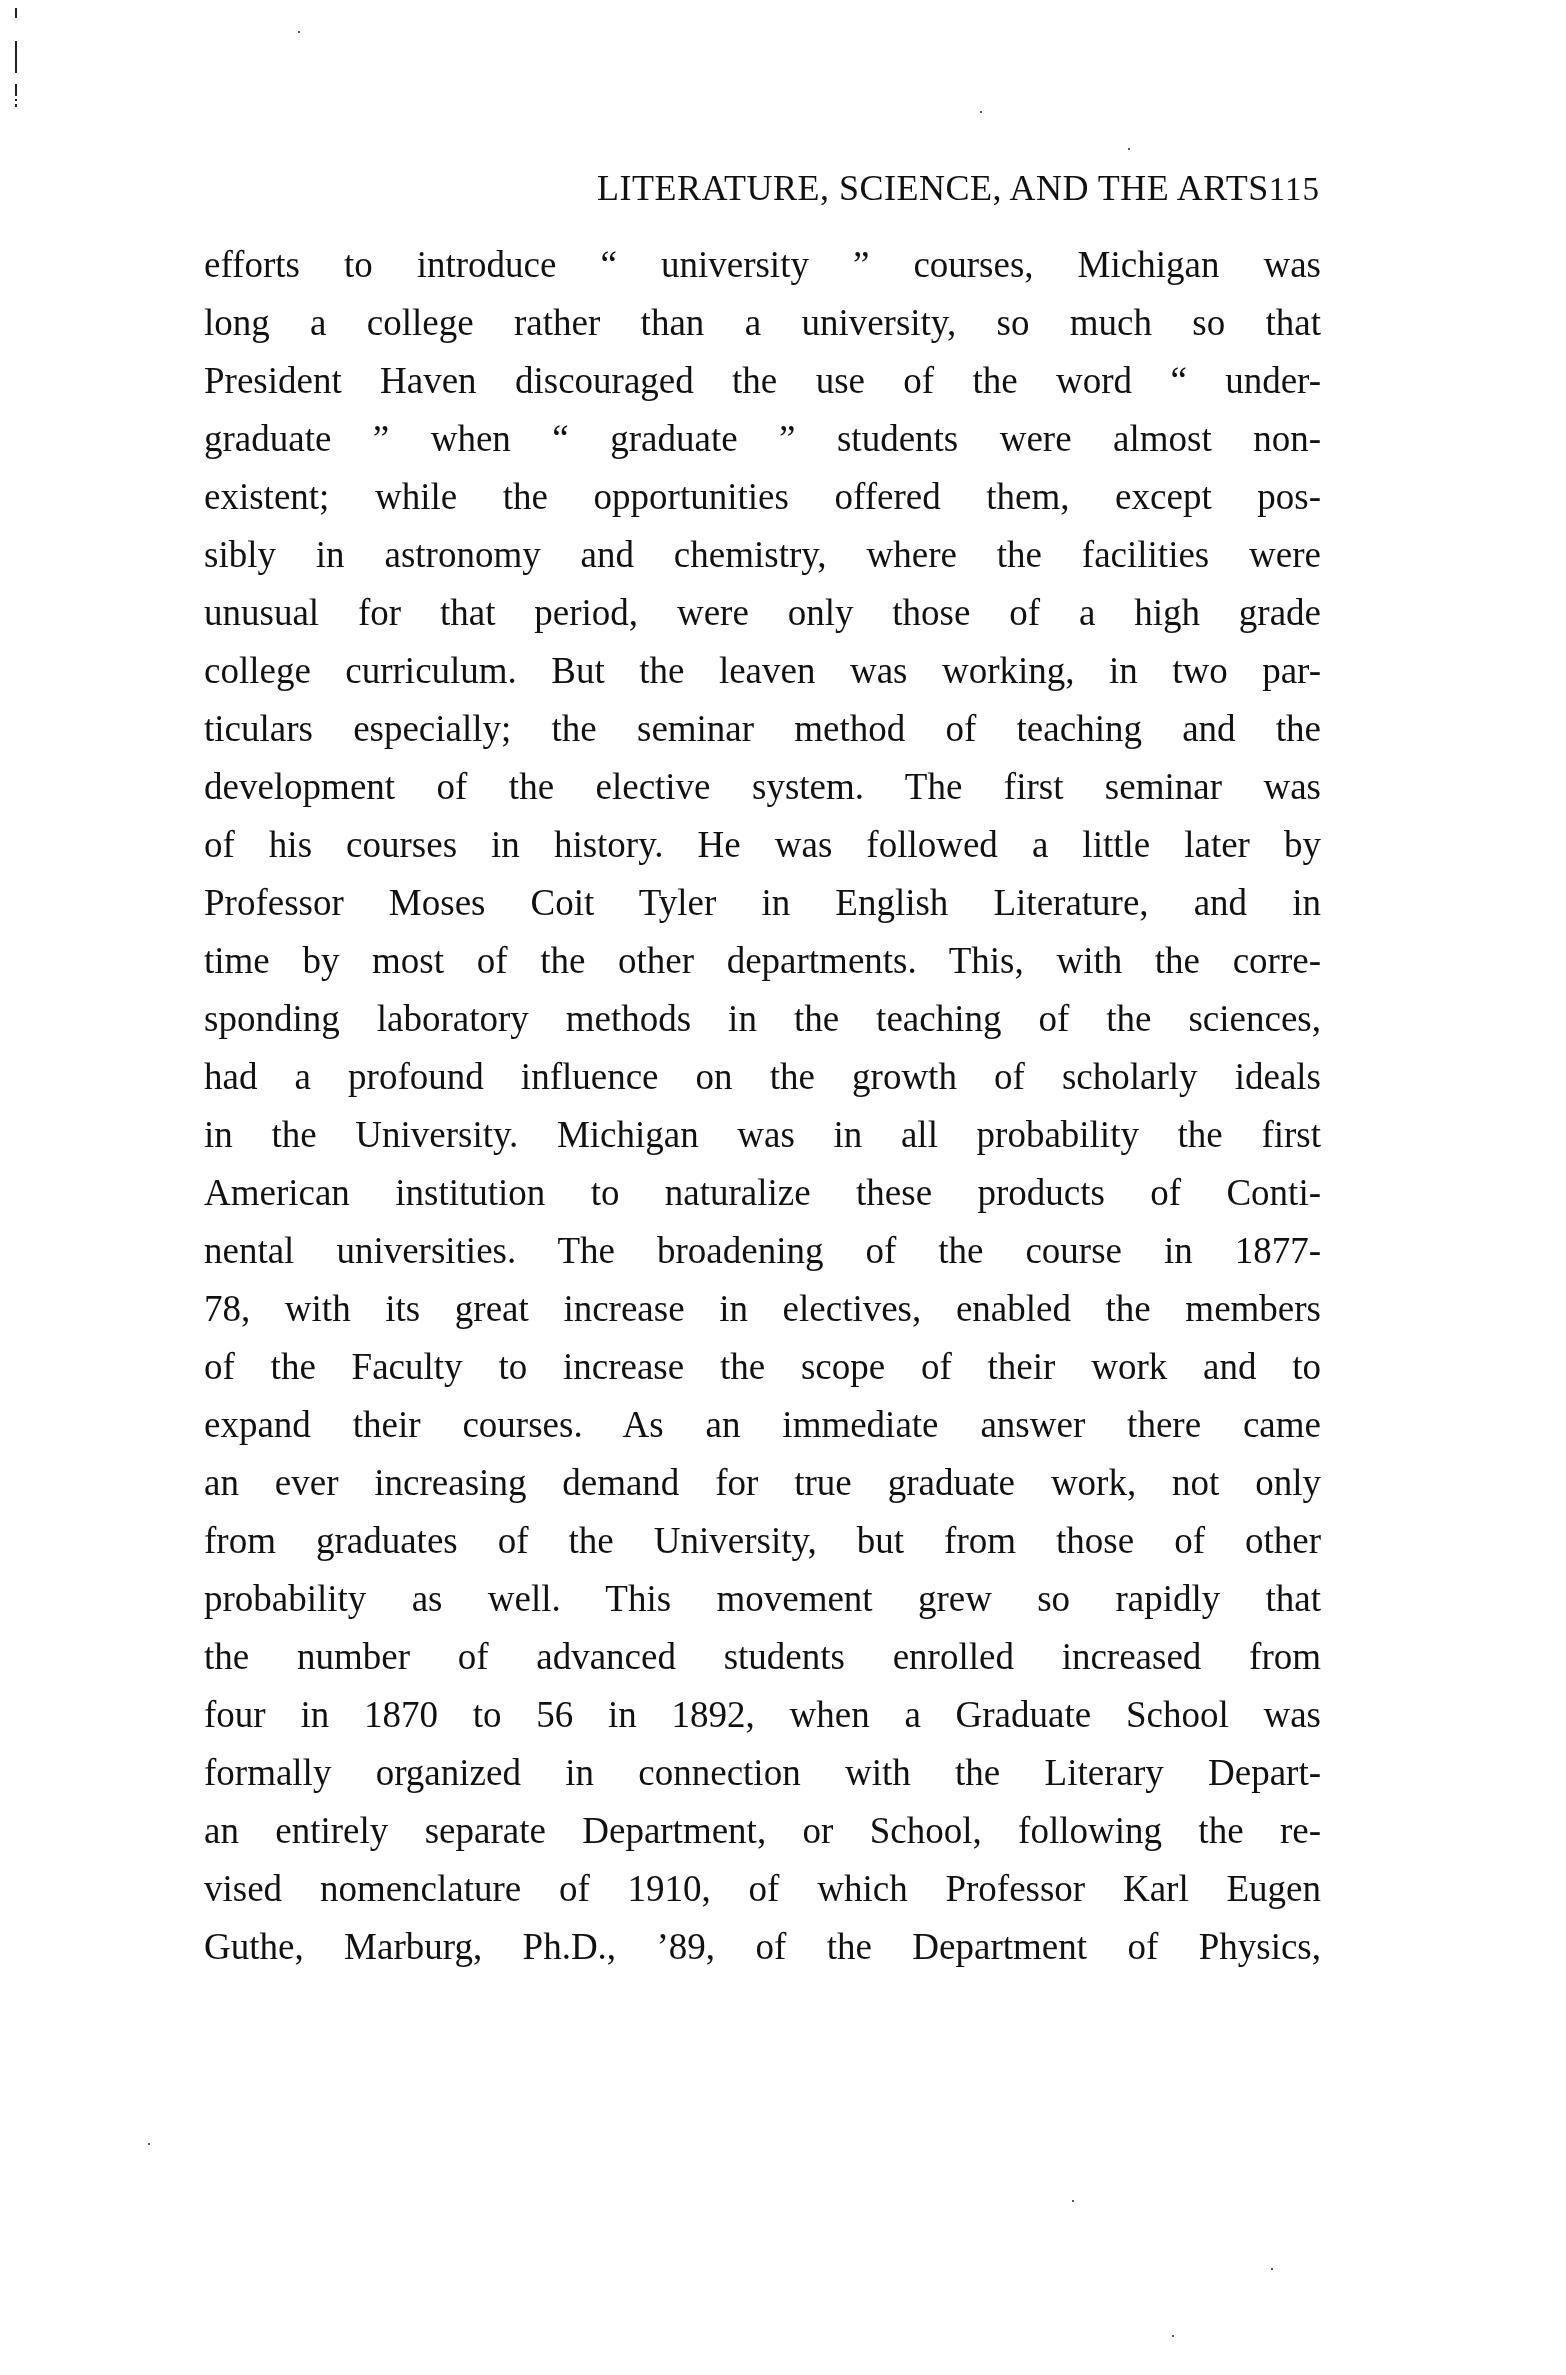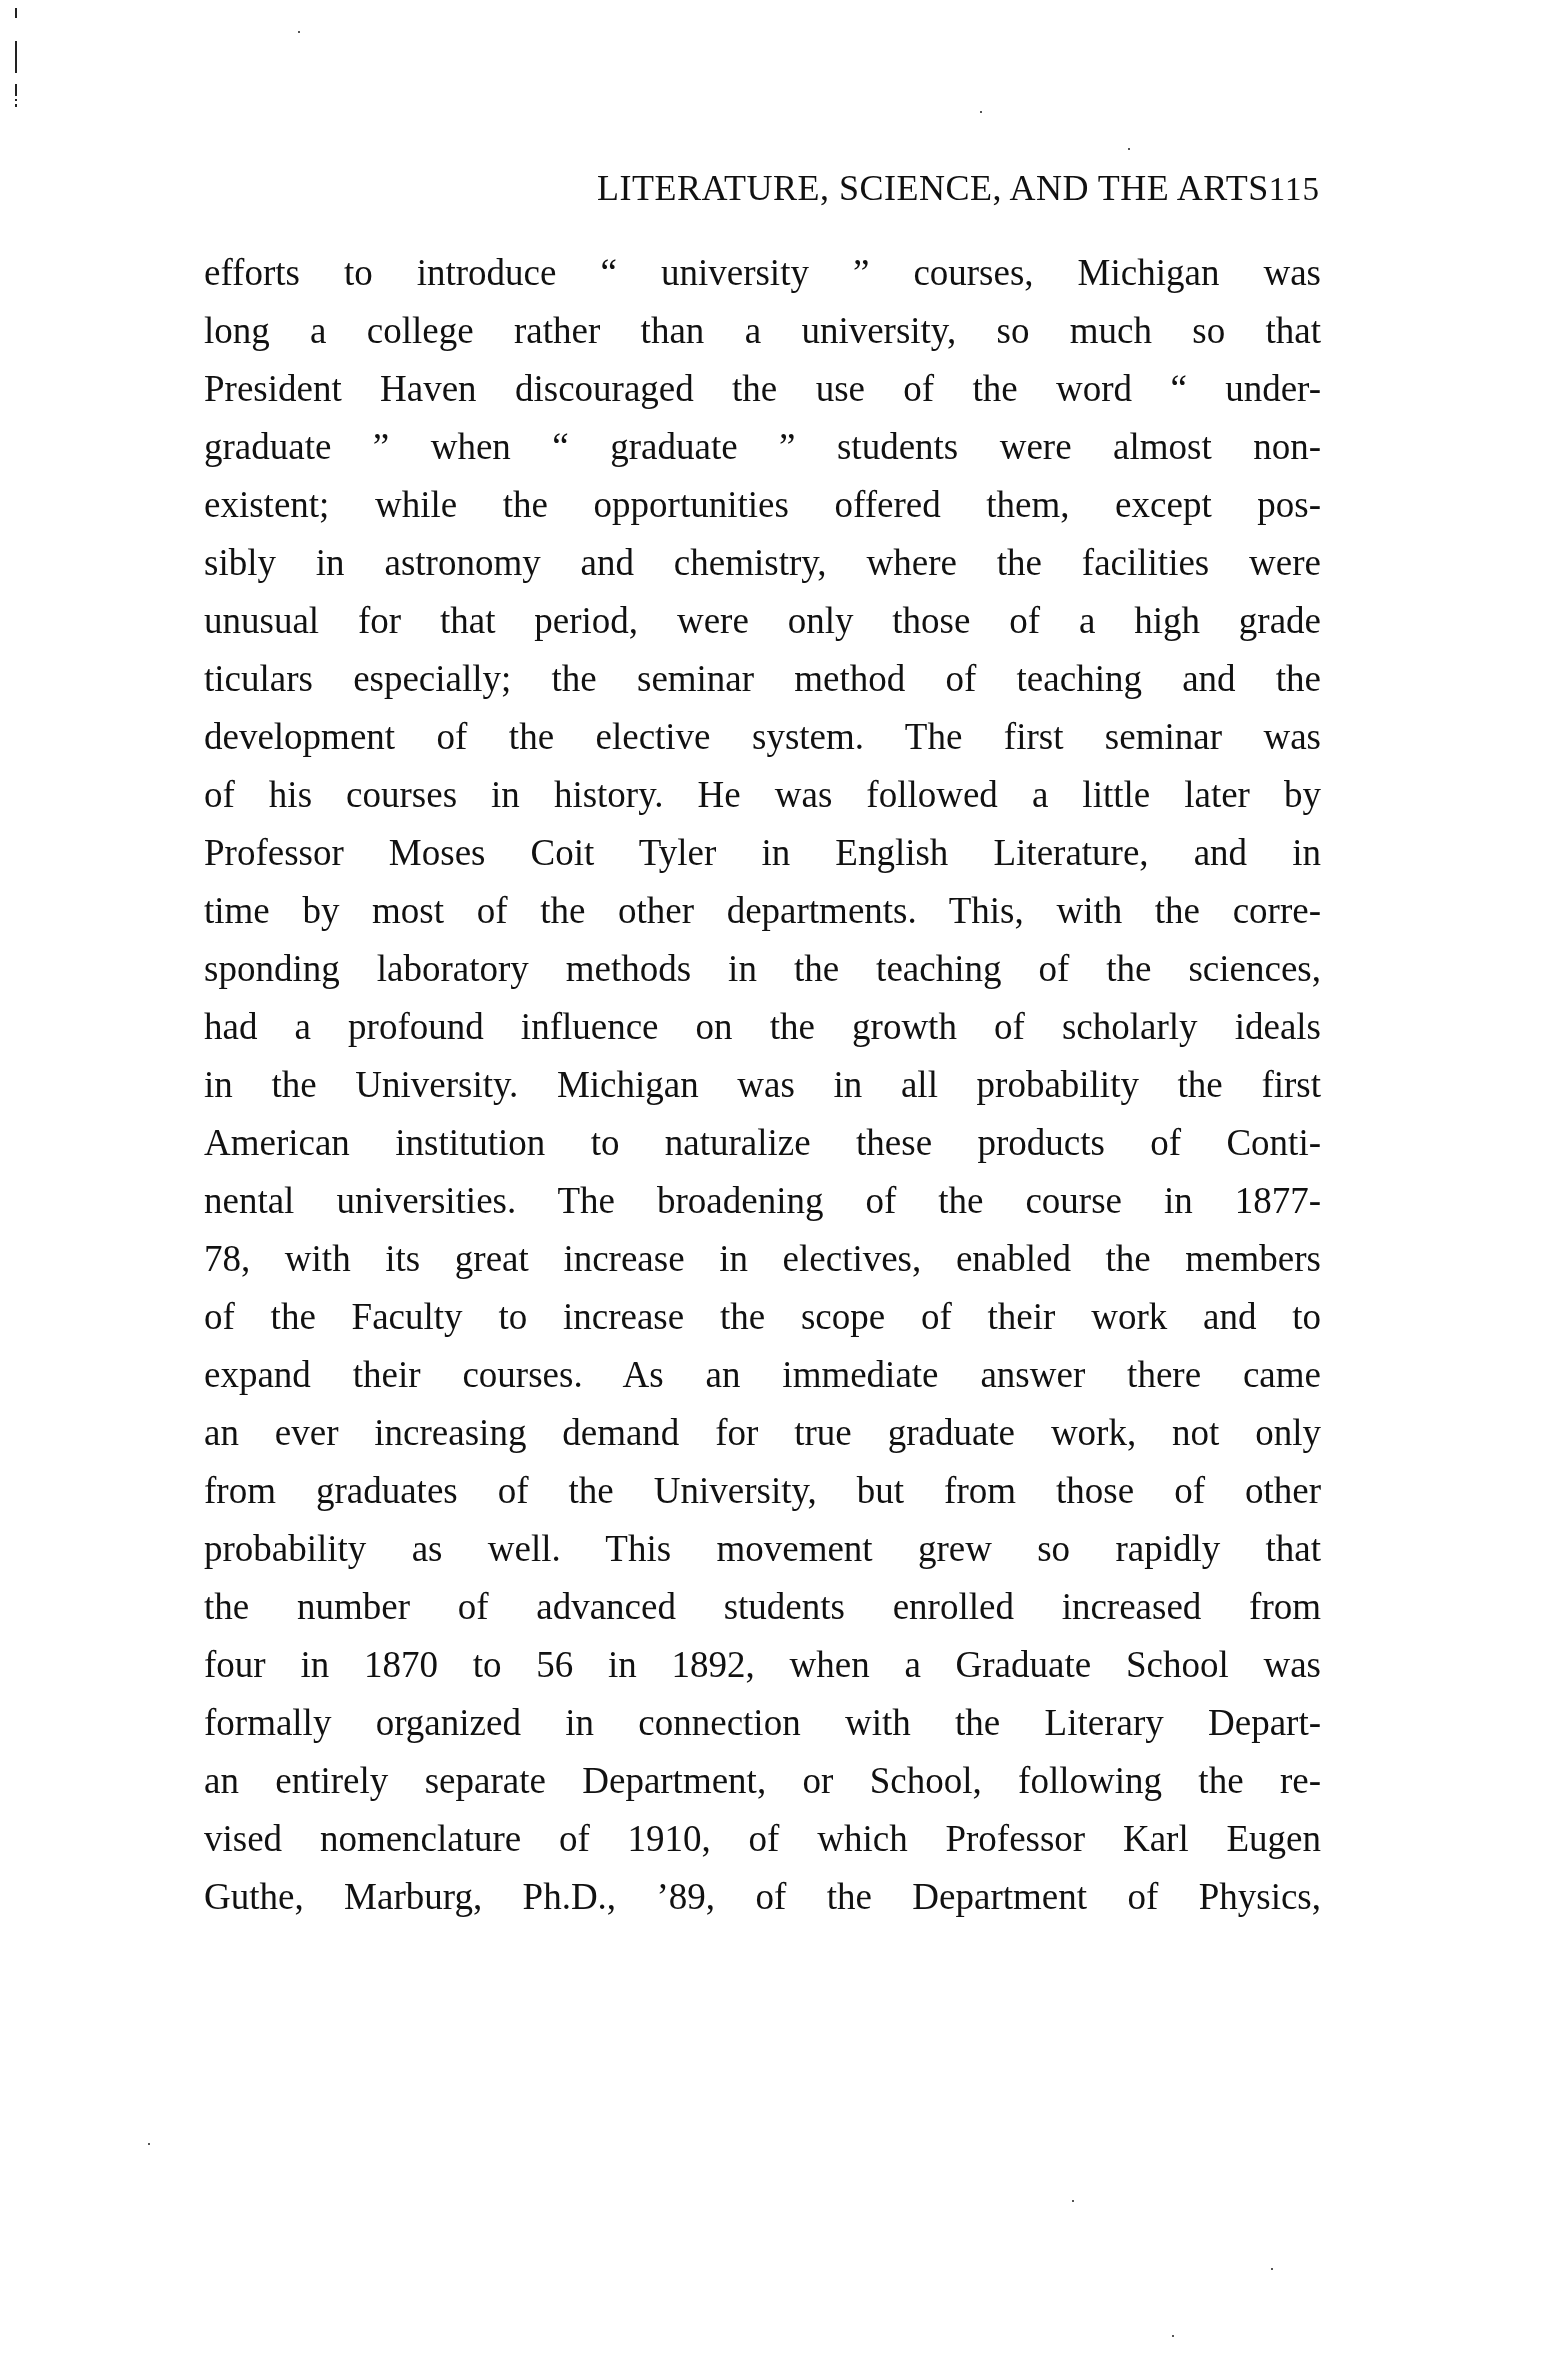--- a/index.html
+++ b/index.html
@@ -4,21 +4,21 @@
 <style>
   html, body { margin: 0; padding: 0; background: #ffffff; }
   body { width: 1566px; height: 2375px; position: relative; overflow: hidden;
          font-family: "Liberation Serif", "DejaVu Serif", serif; color: #111; }
   .margin-mark { position: absolute; left: 14.8px; width: 2px; background: #222; }
   .running-head { position: absolute; top: 167px; left: 325px; width: 995px; height: 49px;
                   display: flex; justify-content: flex-end; align-items: baseline;
                   font-size: 36px; letter-spacing: 0.5px; }
   .running-title { font-size: 36px; }
   .page-number { font-size: 33px; letter-spacing: 1px; }
-  .body-text { position: absolute; top: 244px; left: 204px; width: 1117px; }
+  .body-text { position: absolute; top: 236px; left: 204px; width: 1117px; }
   .line { height: 58px; line-height: 58px; font-size: 37px; white-space: nowrap;
           text-align: justify; text-align-last: justify; }
   .line.last { text-align-last: justify; }
   .speck { position: absolute; width: 2px; height: 2px; background: #555; }
 </style>
 </head>
 <body>
 
 <div class="margin-mark" style="top:7.9px;height:9.9px;"></div>
 <div class="margin-mark" style="top:41px;height:31.5px;"></div>
@@ -32,20 +32,21 @@
 </header>
 
 <main class="body-text">
   <div class="line">efforts to introduce “ university ” courses, Michigan was</div>
   <div class="line">long a college rather than a university, so much so that</div>
   <div class="line">President Haven discouraged the use of the word “ under-</div>
   <div class="line">graduate ” when “ graduate ” students were almost non-</div>
   <div class="line">existent; while the opportunities offered them, except pos-</div>
   <div class="line">sibly in astronomy and chemistry, where the facilities were</div>
   <div class="line">unusual for that period, were only those of a high grade</div>
+  <div class="line">college curriculum.  But the leaven was working, in two par-</div>
   <div class="line">ticulars especially; the seminar method of teaching and the</div>
   <div class="line">development of the elective system.  The first seminar was</div>
   <div class="line">of his courses in history.  He was followed a little later by</div>
   <div class="line">Professor Moses Coit Tyler in English Literature, and in</div>
   <div class="line">time by most of the other departments.  This, with the corre-</div>
   <div class="line">sponding laboratory methods in the teaching of the sciences,</div>
   <div class="line">had a profound influence on the growth of scholarly ideals</div>
   <div class="line">in the University.  Michigan was in all probability the first</div>
   <div class="line">American institution to naturalize these products of Conti-</div>
   <div class="line">nental universities.  The broadening of the course in 1877-</div>

